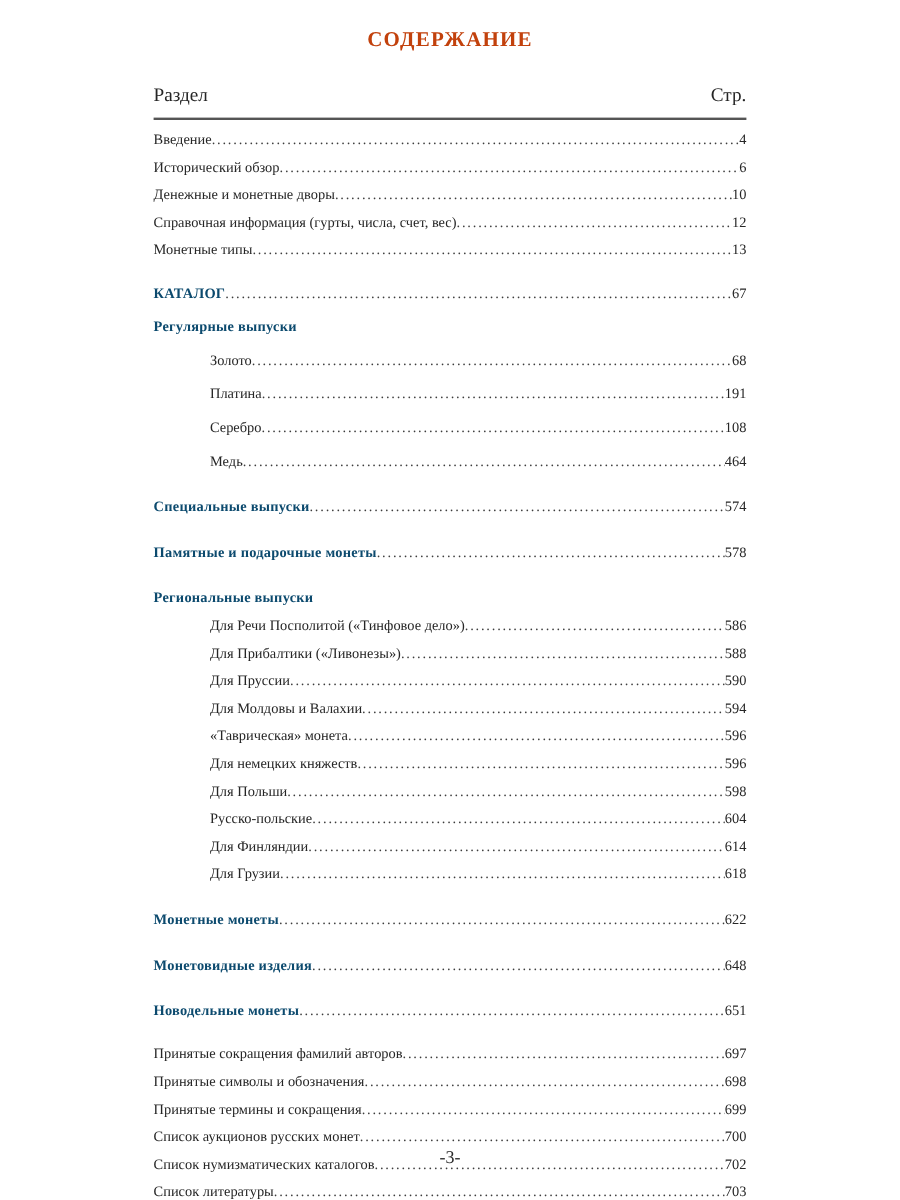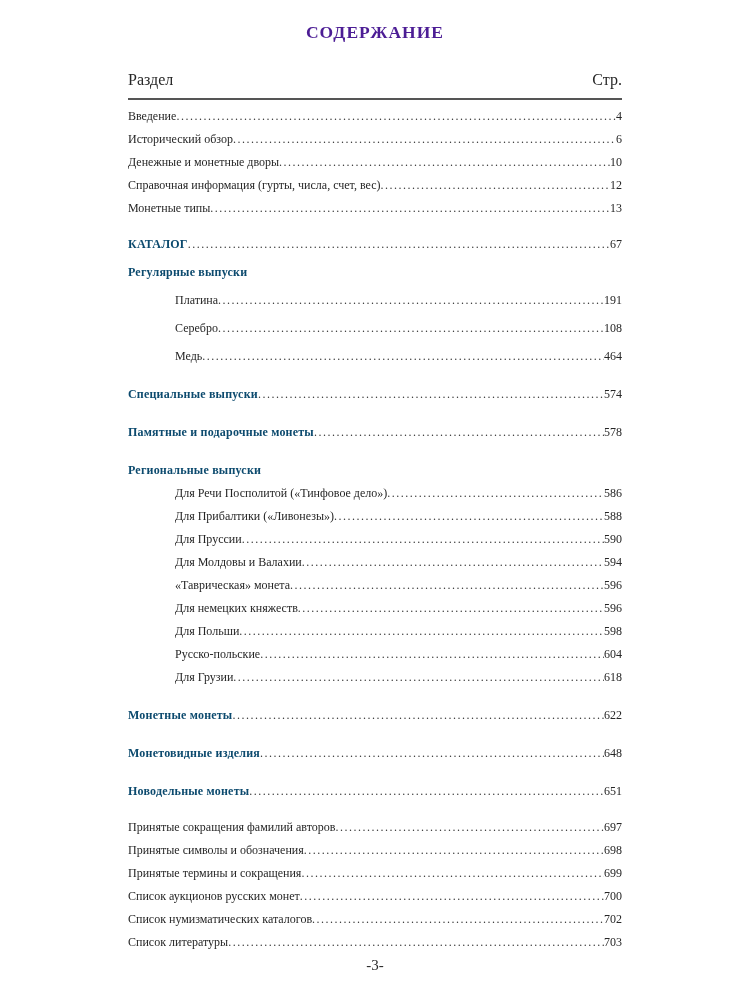--- a/index.html
+++ b/index.html
@@ -16,21 +16,21 @@
     overflow: hidden;
     box-sizing: border-box;
   }
   .title {
     padding-top: 22px;
     text-align: center;
     font-weight: 700;
     font-size: 17.5px;
     letter-spacing: 1px;
     line-height: 20px;
-    color: #4c1d95;
+    color: #c2410c;
   }
   .toc { margin: 0 128px; }
   .cols {
     display: flex;
     justify-content: space-between;
     margin-top: 28px;
     font-size: 16px;
     line-height: 20px;
     text-align: right;
   }
@@ -116,20 +116,25 @@
     <span class="label">КАТАЛОГ</span>
     <span class="dots"></span>
     <span class="page-num">67</span>
   </div>
         <div class="row sp-group bold no-page">
     <span class="label">Регулярные выпуски</span>
     <span class="dots"></span>
     <span class="page-num"></span>
   </div>
         <div class="row sp-group indent">
+    <span class="label">Золото</span>
+    <span class="dots"></span>
+    <span class="page-num">68</span>
+  </div>
+        <div class="row sp-group indent">
     <span class="label">Платина</span>
     <span class="dots"></span>
     <span class="page-num">191</span>
   </div>
         <div class="row sp-group indent">
     <span class="label">Серебро</span>
     <span class="dots"></span>
     <span class="page-num">108</span>
   </div>
         <div class="row sp-group indent">
@@ -186,20 +191,25 @@
     <span class="label">Для Польши</span>
     <span class="dots"></span>
     <span class="page-num">598</span>
   </div>
         <div class="row indent">
     <span class="label">Русско-польские</span>
     <span class="dots"></span>
     <span class="page-num">604</span>
   </div>
         <div class="row indent">
+    <span class="label">Для Финляндии</span>
+    <span class="dots"></span>
+    <span class="page-num">614</span>
+  </div>
+        <div class="row indent">
     <span class="label">Для Грузии</span>
     <span class="dots"></span>
     <span class="page-num">618</span>
   </div>
         <div class="row sp-small bold">
     <span class="label">Монетные монеты</span>
     <span class="dots"></span>
     <span class="page-num">622</span>
   </div>
         <div class="row sp-small bold">

